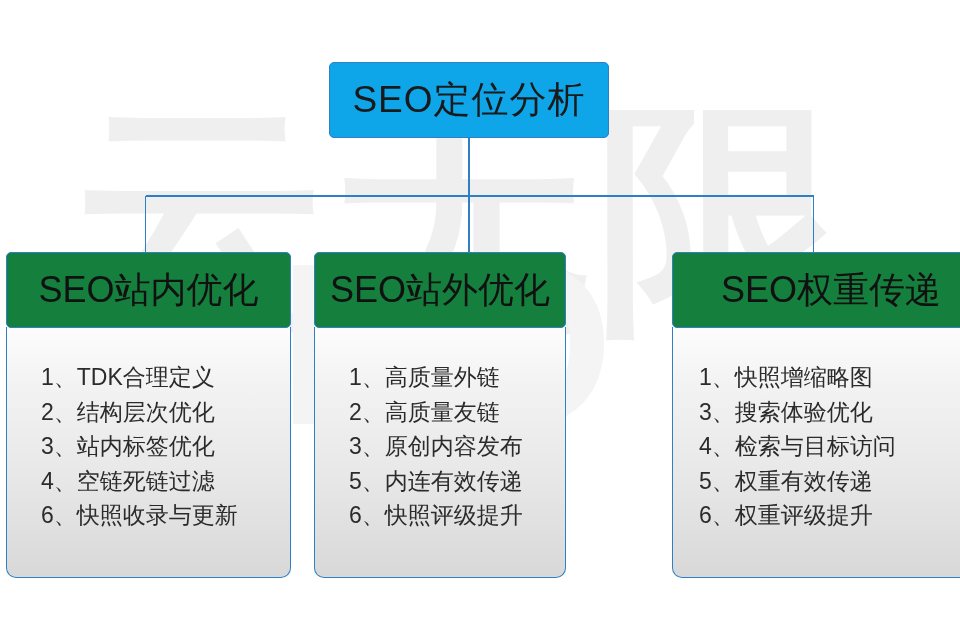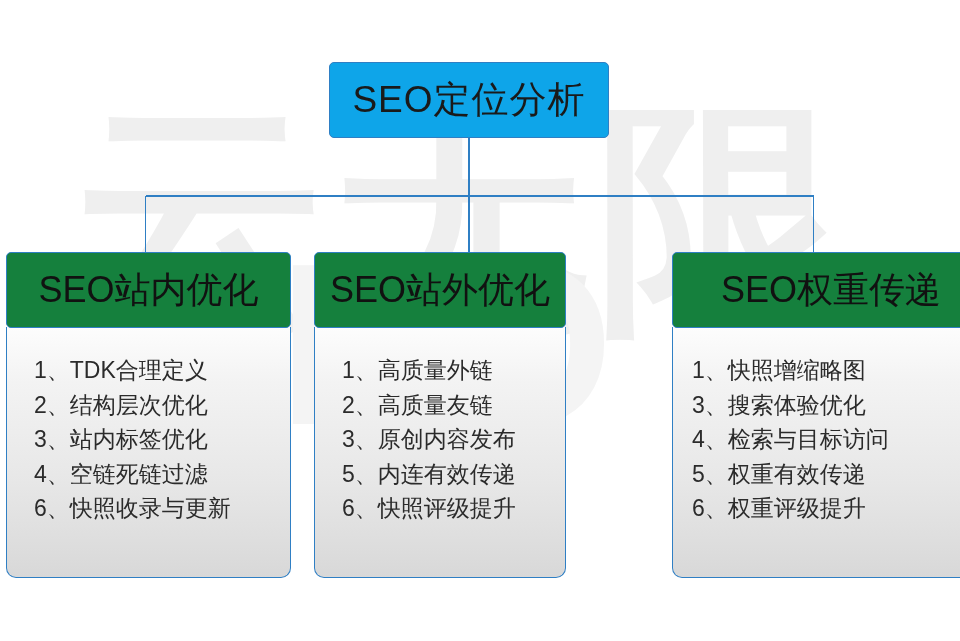--- a/index.html
+++ b/index.html
@@ -134,21 +134,21 @@
     border: 1px solid #2f7fc4;
     border-top: none;
     border-radius: 0 0 10px 10px;
     background: linear-gradient(to bottom, #fdfdfd 0%, #f3f3f3 22%, #e7e7e7 62%, #dddddd 88%, #d8d8d8 100%);
     padding: 21px 0 0 0;
     position: relative;
     overflow: hidden;
   }
   .item-list {
     list-style: none;
-    margin: 5px;
+    margin: 12px;
     padding: 0 0 0 22px;
   }
   .item-list li {
     font-size: 23px;
     line-height: 34.5px;
     color: #2b2b2b;
     white-space: nowrap;
     font-family: "Liberation Sans", "DejaVu Sans", sans-serif;
   }
   .col-2 .item-list { padding-left: 22px; }

